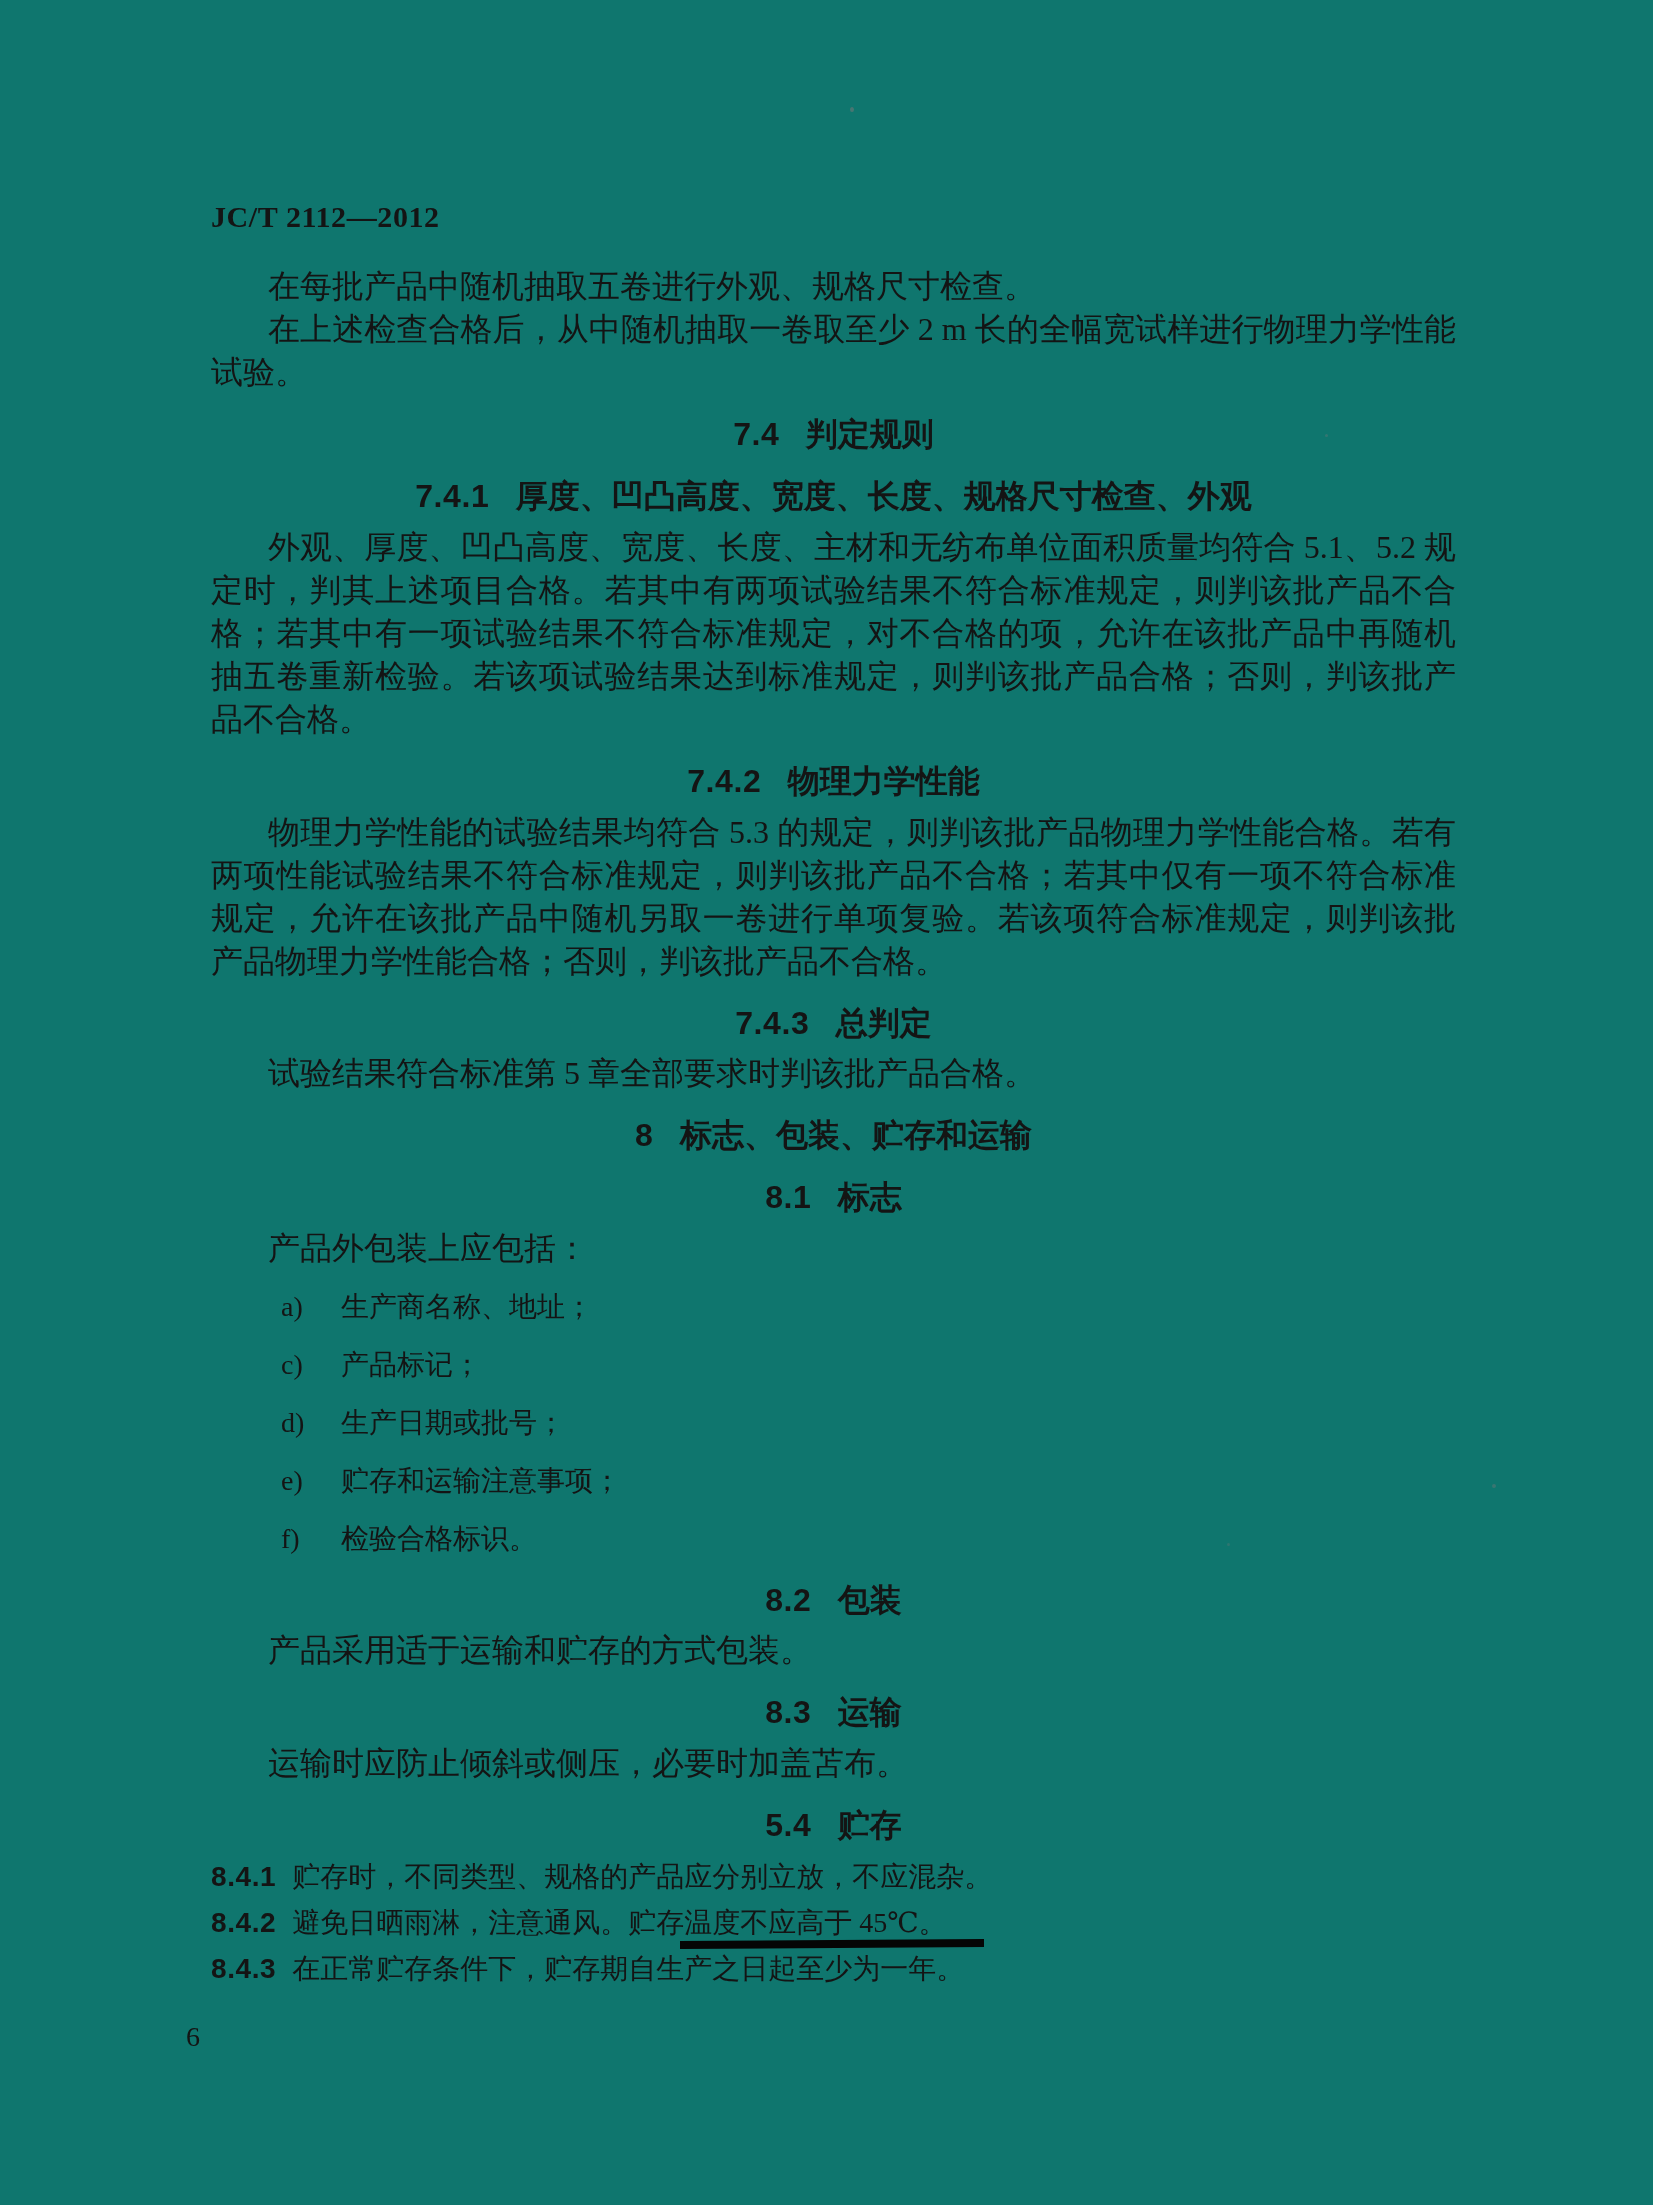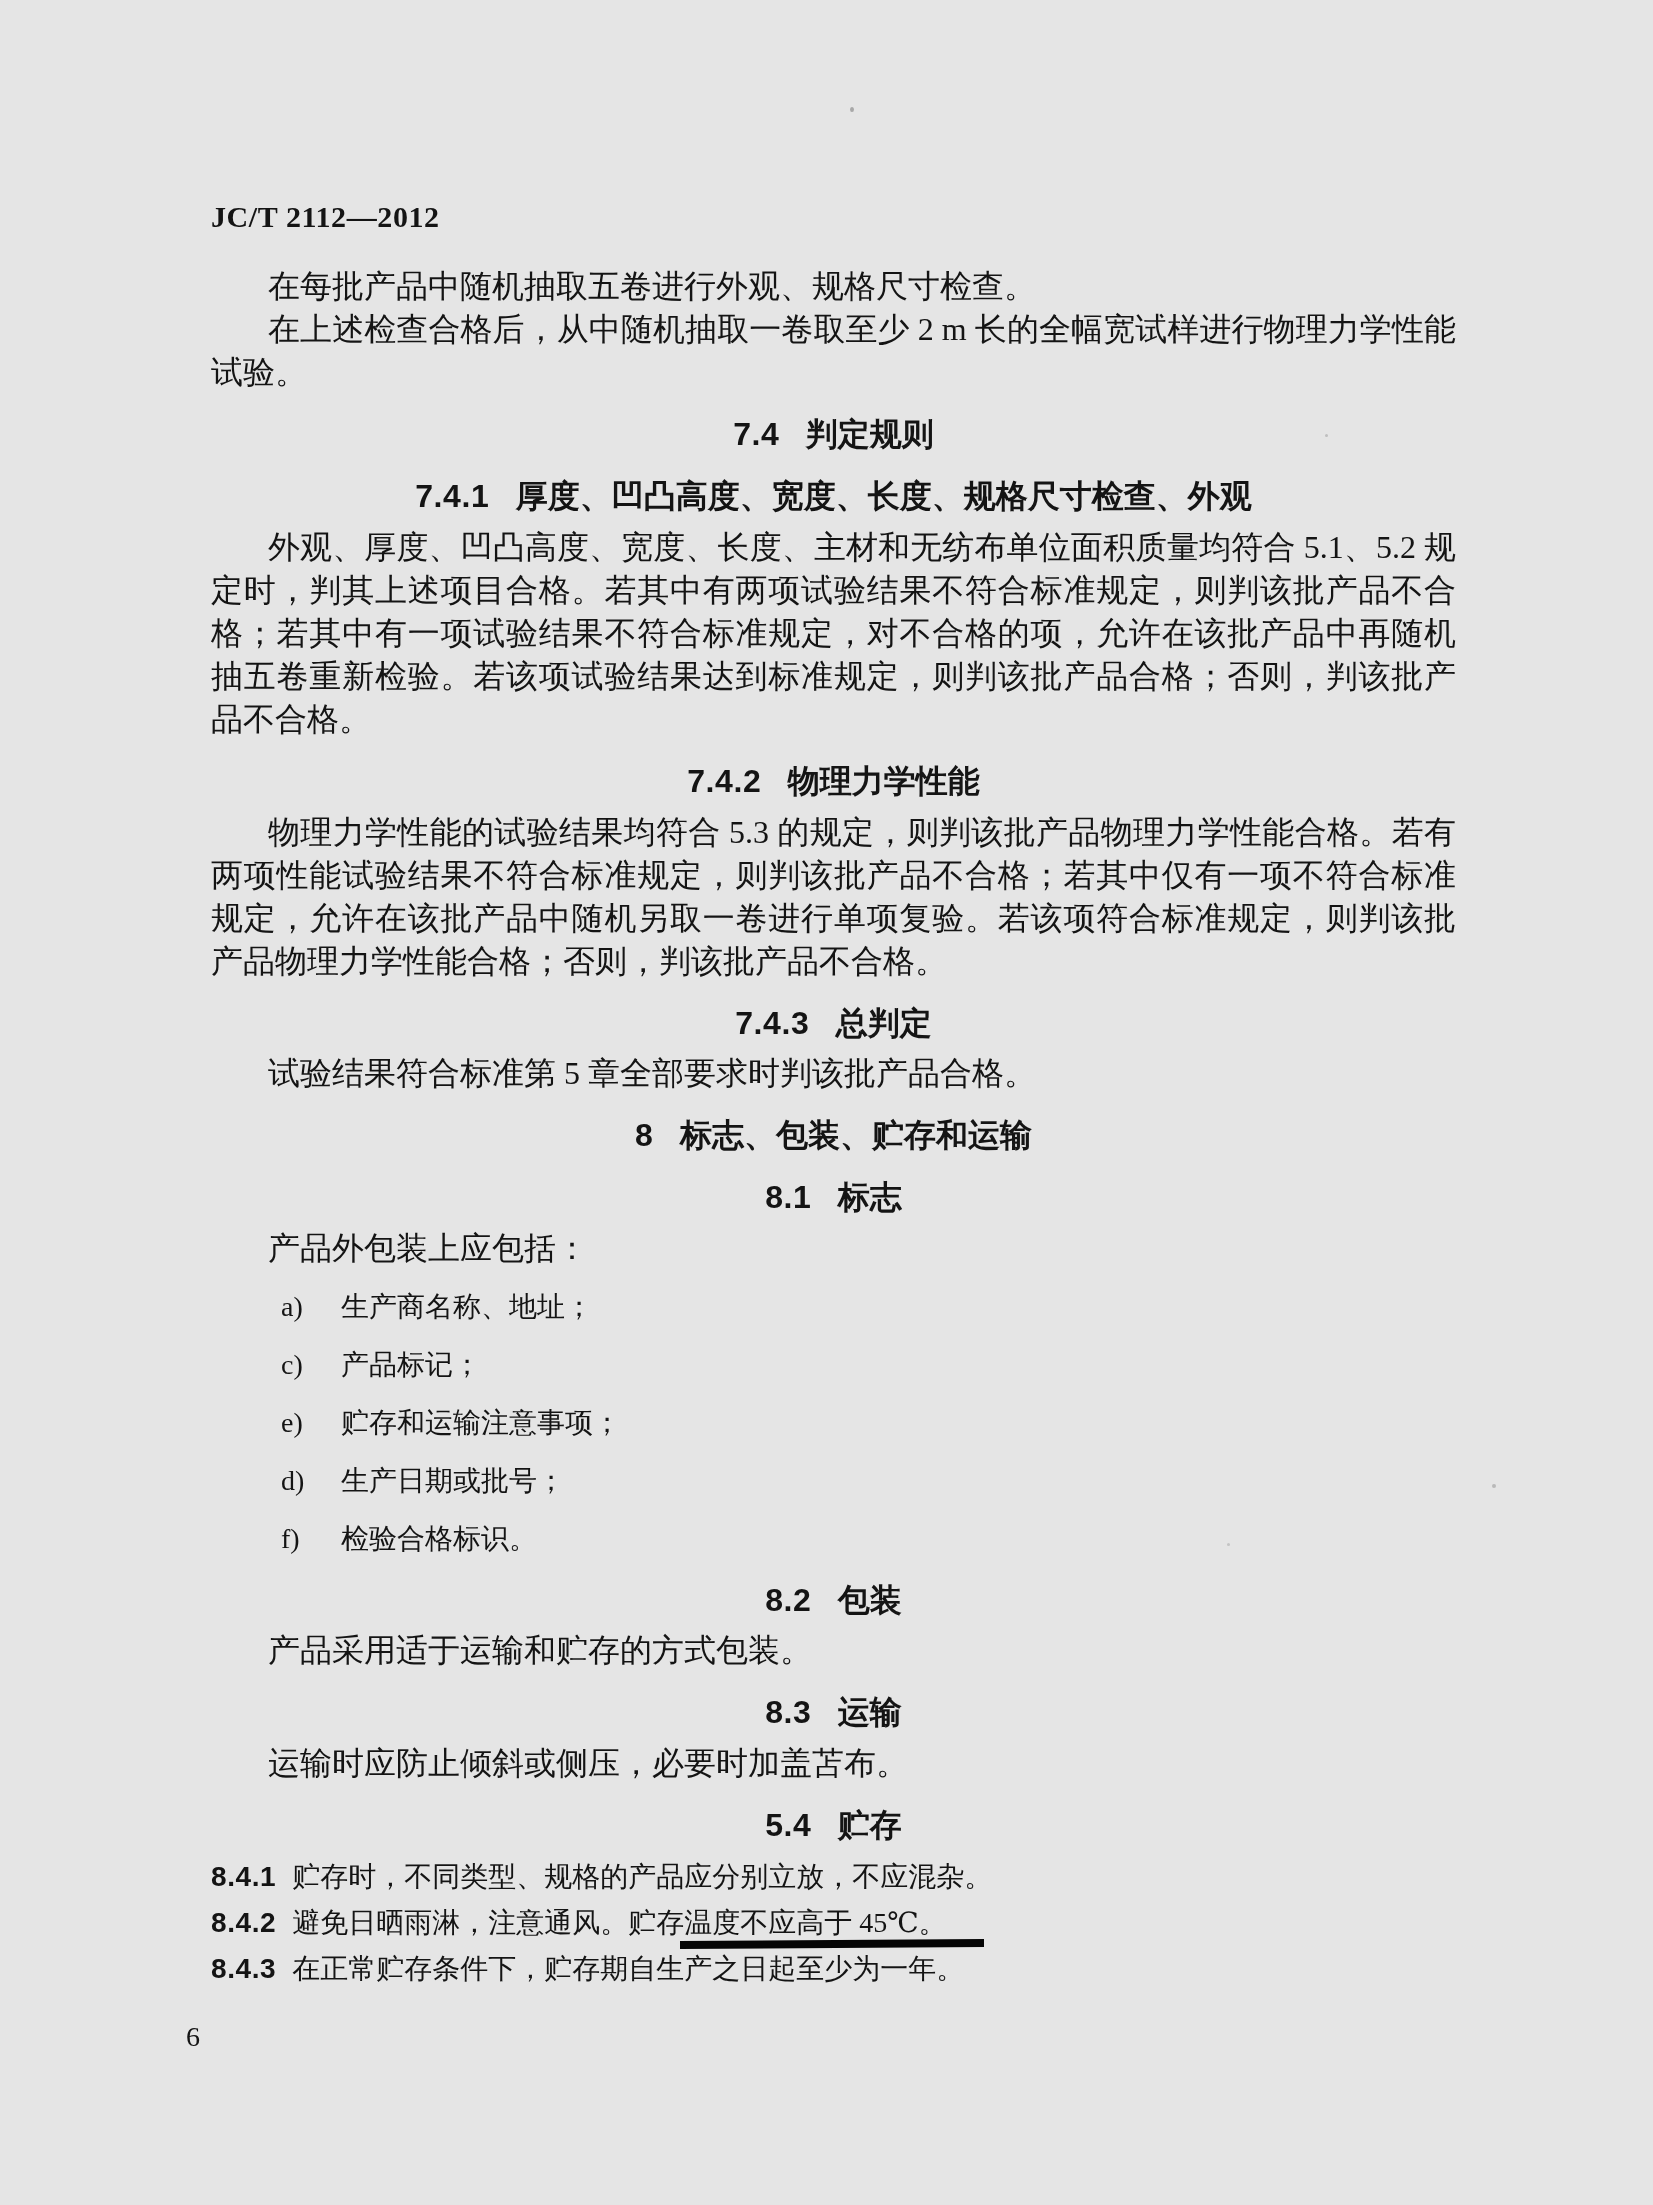--- a/index.html
+++ b/index.html
@@ -4,21 +4,21 @@
 <style>
   html, body {
     margin: 0;
     padding: 0;
     background: #ffffff;
   }
   .page {
     position: relative;
     width: 1654px;
     height: 2205px;
-    background: #e5e5e5;
+    background: #0f766e;
     color: #141414;
     font-family: "Liberation Serif", "DejaVu Serif", serif;
     overflow: hidden;
   }
   .content {
     position: absolute;
     left: 211px;
     top: 195px;
     width: 1245px;
   }
@@ -140,22 +140,22 @@
     <p class="body-par indent">试验结果符合标准第 5 章全部要求时判该批产品合格。</p>
 
     <h3 class="heading"><span class="num">8</span><span class="title">标志、包装、贮存和运输</span></h3>
 
     <h3 class="heading"><span class="num">8.1</span><span class="title">标志</span></h3>
     <p class="body-par indent">产品外包装上应包括：</p>
 
     <div class="list-block">
       <p class="list-item"><span class="label">a)</span><span class="text">生产商名称、地址；</span></p>
       <p class="list-item"><span class="label">c)</span><span class="text">产品标记；</span></p>
+      <p class="list-item"><span class="label">d)</span><span class="text">生产日期或批号；</span></p>
       <p class="list-item"><span class="label">e)</span><span class="text">贮存和运输注意事项；</span></p>
-      <p class="list-item"><span class="label">d)</span><span class="text">生产日期或批号；</span></p>
       <p class="list-item"><span class="label">f)</span><span class="text">检验合格标识。</span></p>
     </div>
 
     <h3 class="heading"><span class="num">8.2</span><span class="title">包装</span></h3>
     <p class="body-par indent">产品采用适于运输和贮存的方式包装。</p>
 
     <h3 class="heading"><span class="num">8.3</span><span class="title">运输</span></h3>
     <p class="body-par indent">运输时应防止倾斜或侧压，必要时加盖苫布。</p>
 
     <h3 class="heading"><span class="num">5.4</span><span class="title">贮存</span></h3>

